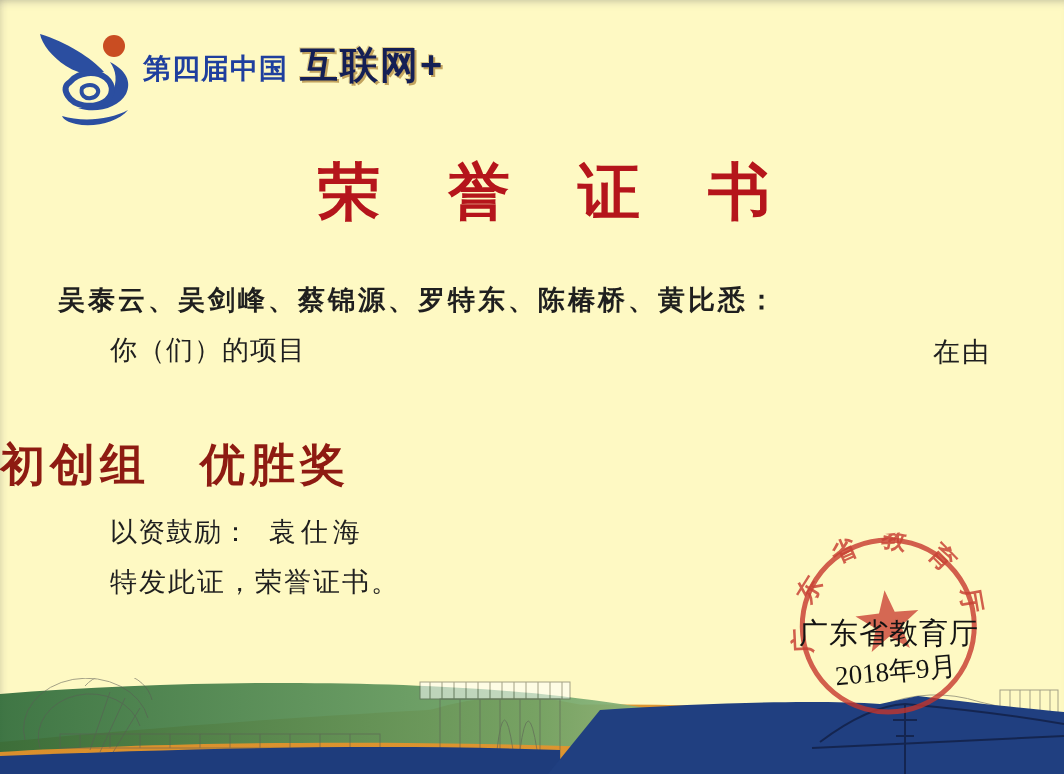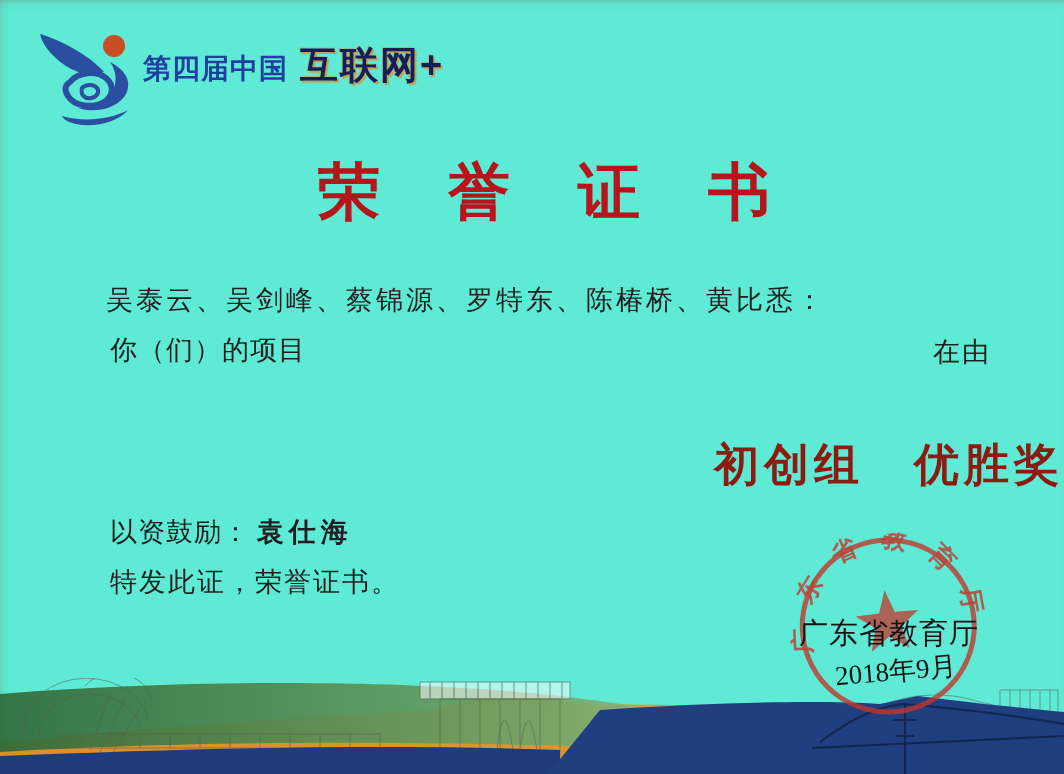--- a/index.html
+++ b/index.html
@@ -2,54 +2,54 @@
 <html><head>
 <meta charset="utf-8">
 <style>
   :root{
     --serif:"Liberation Serif","DejaVu Serif",serif;
     --sans:"Liberation Sans","DejaVu Sans",sans-serif;
   }
   html,body{margin:0;padding:0;background:#d8d8d4;}
   .certificate{
     position:relative;width:1064px;height:774px;margin:0 auto;
-    background:#5eead4;overflow:hidden;
+    background:#fef9c3;overflow:hidden;
     font-family:var(--serif);color:#1f1f1f;
     box-shadow:inset 0 8px 10px -8px rgba(120,120,115,.55), inset 8px 0 10px -8px rgba(120,120,115,.35);
   }
   
   .logo-swirl{position:absolute;left:26px;top:24px;width:136px;height:104px;}
   .logo-line1{position:absolute;left:143px;top:40px;display:flex;align-items:baseline;gap:12px;white-space:nowrap;}
   .logo-prefix{font-family:var(--sans);font-weight:700;font-size:28px;color:#1f3f9e;letter-spacing:1px;}
   .logo-brand{
     font-family:var(--sans);font-weight:900;font-size:38px;color:#141f55;letter-spacing:2px;
     text-shadow:2px 2px 0 #c2a35e,-1px -1px 0 rgba(194,163,94,.6);
   }
   .logo-line2{position:absolute;left:183px;top:82px;font-family:var(--sans);font-weight:700;
     font-size:28px;color:#1f3f9e;letter-spacing:1px;white-space:nowrap;}
   
   .title{
     position:absolute;left:0;top:150px;width:100%;text-align:center;
     font-size:62px;font-weight:700;color:#b5151b;
     letter-spacing:68px;padding-left:92px;box-sizing:border-box;white-space:nowrap;
   }
   
-  .recipients{position:absolute;left:58px;top:282px;font-size:27px;font-weight:400;letter-spacing:3px;white-space:nowrap;margin-left:48px;}
+  .recipients{position:absolute;left:58px;top:282px;font-size:27px;font-weight:700;letter-spacing:3px;white-space:nowrap;}
   .body-row1{position:absolute;left:0;top:332px;width:100%;height:34px;font-size:27px;}
   .body-intro{position:absolute;left:110px;top:0;letter-spacing:1px;}
   .body-project{position:absolute;left:518px;top:0;font-size:28px;letter-spacing:1px;}
   .body-connector{position:absolute;left:933px;top:2px;letter-spacing:2px;}
   .body-host{position:absolute;left:54px;top:381px;width:980px;font-size:26.5px;letter-spacing:.5px;white-space:nowrap;}
   .award{
-    position:absolute;left:0;top:435px;width:100%;text-align:right;
+    position:absolute;left:0;top:435px;width:100%;text-align:left;
     font-size:45px;font-weight:700;color:#8e1b12;letter-spacing:5px;white-space:pre;
   }
   .advisor{position:absolute;left:110px;top:514px;font-size:27px;white-space:nowrap;}
   .advisor-label{font-family:var(--sans);letter-spacing:1px;}
-  .advisor-name{font-weight:700;letter-spacing:5px;}
+  .advisor-name{font-weight:400;letter-spacing:5px;margin-left:12px;}
   .closing{position:absolute;left:110px;top:564px;font-family:var(--sans);font-size:27px;letter-spacing:2px;white-space:nowrap;}
   
   .issuer{position:absolute;left:799px;top:614px;font-size:29px;color:#131313;letter-spacing:1px;z-index:3;white-space:nowrap;}
   .issue-date{position:absolute;left:835px;top:653px;font-size:27px;color:#131313;transform:rotate(-5deg);z-index:3;white-space:nowrap;}
   .seal{position:absolute;left:790px;top:534px;width:198px;height:198px;z-index:2;transform:rotate(-6deg);opacity:.92;}
   
   .skyline{position:absolute;left:0;bottom:0;width:1064px;height:96px;z-index:1;}
 </style>
 </head>
 <body>

